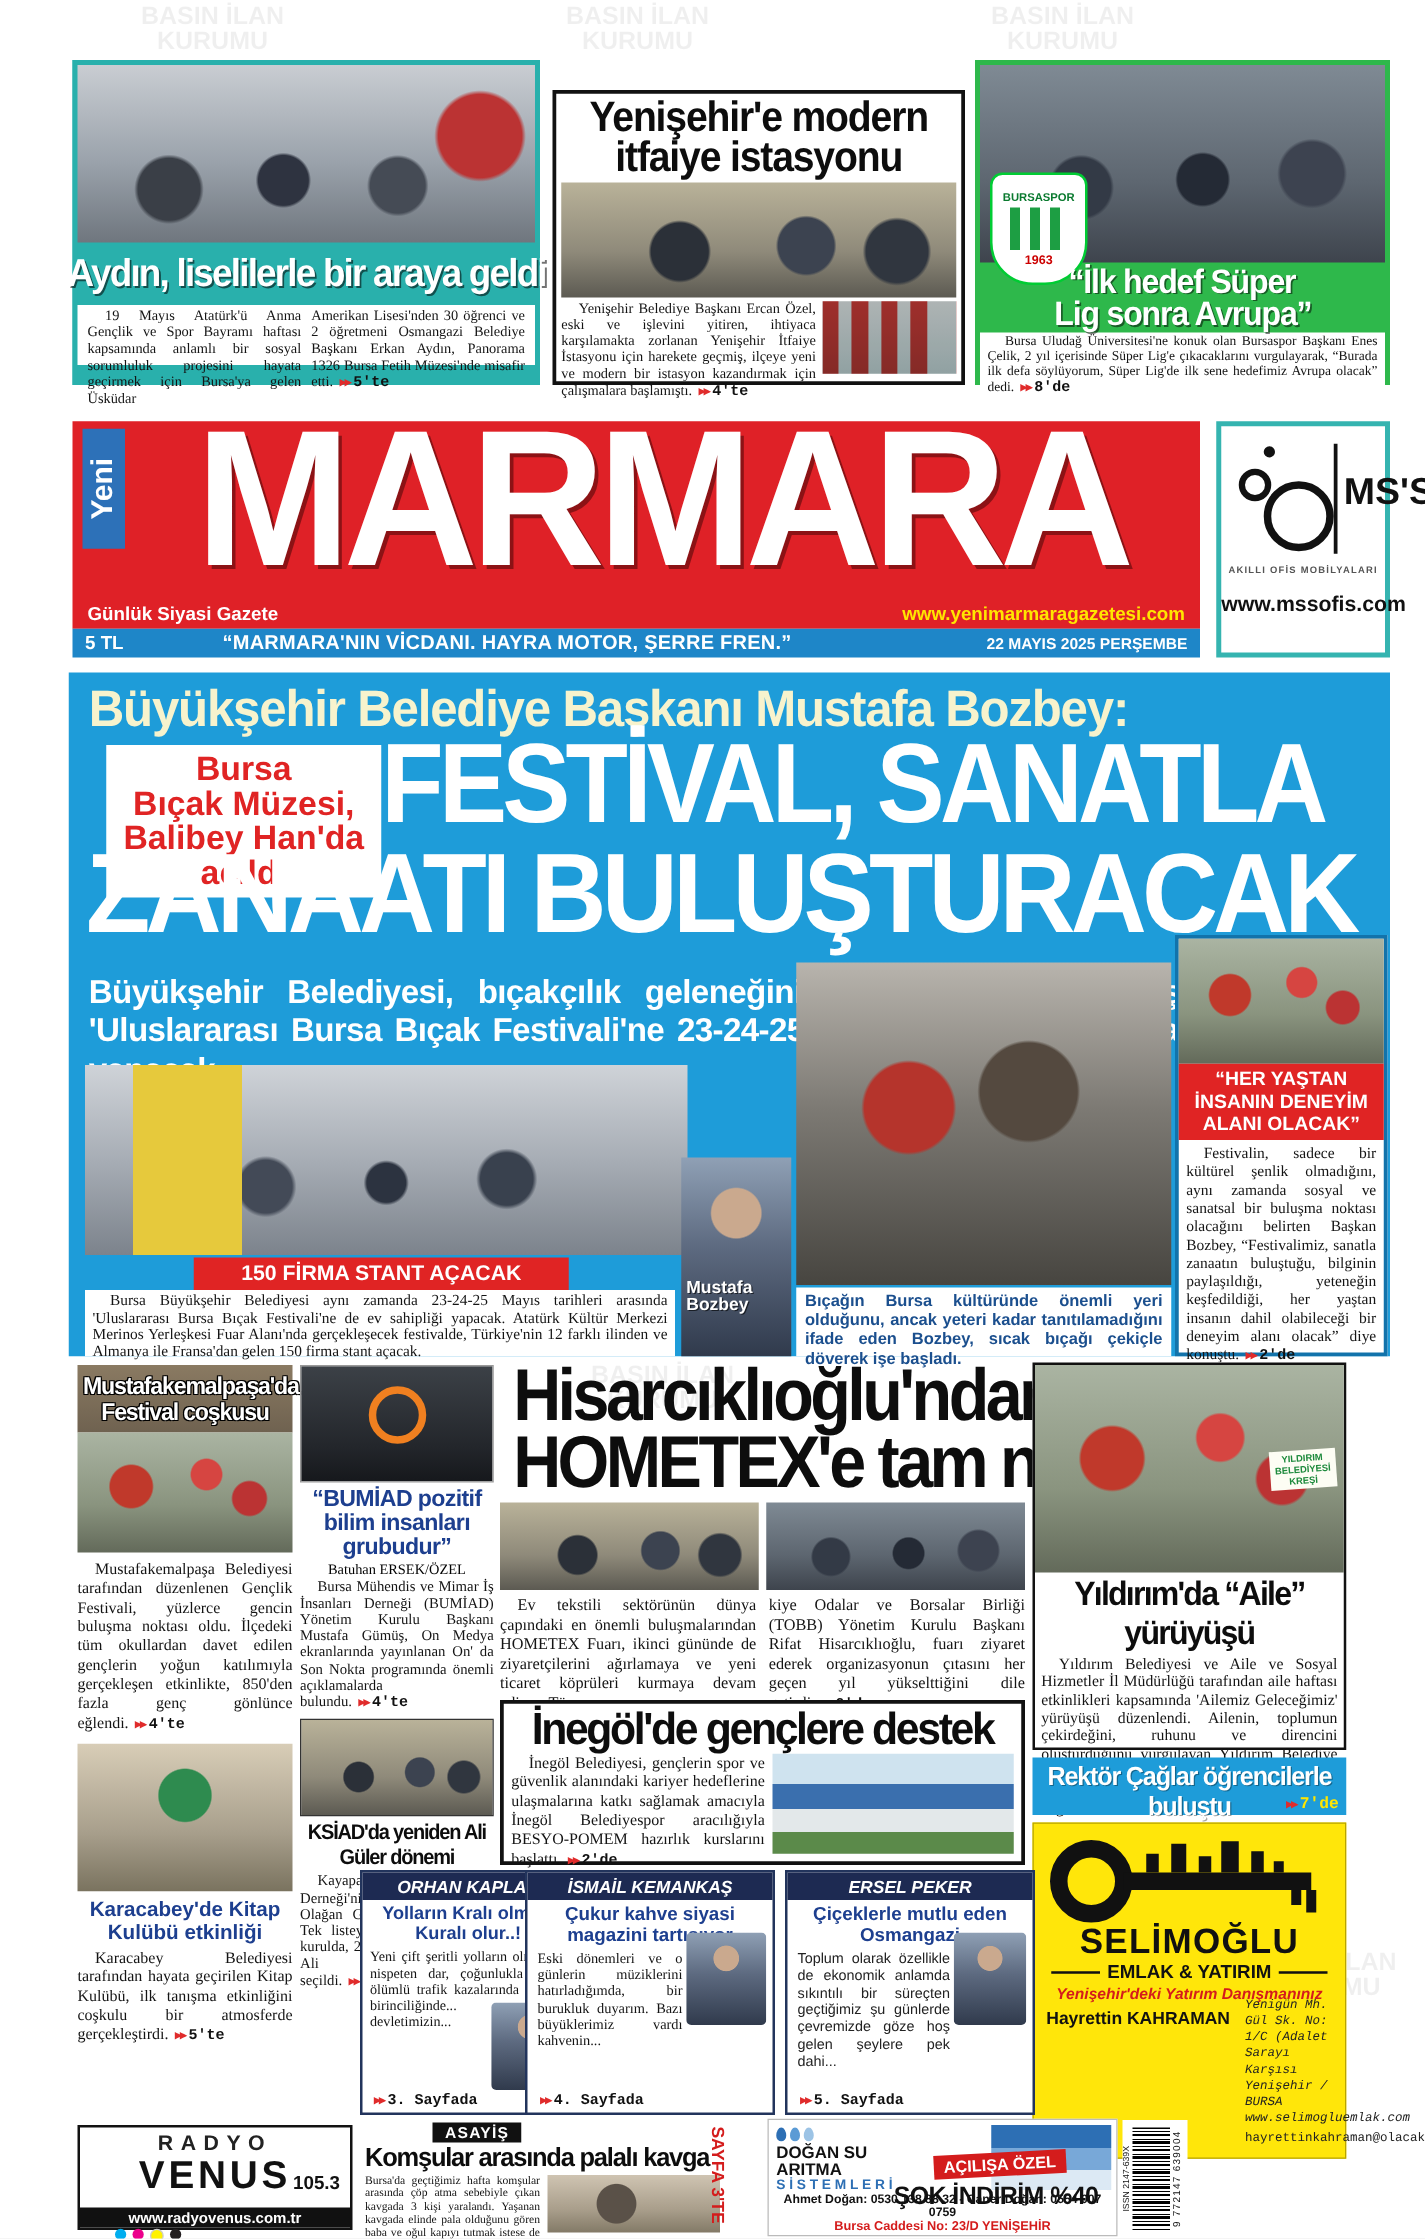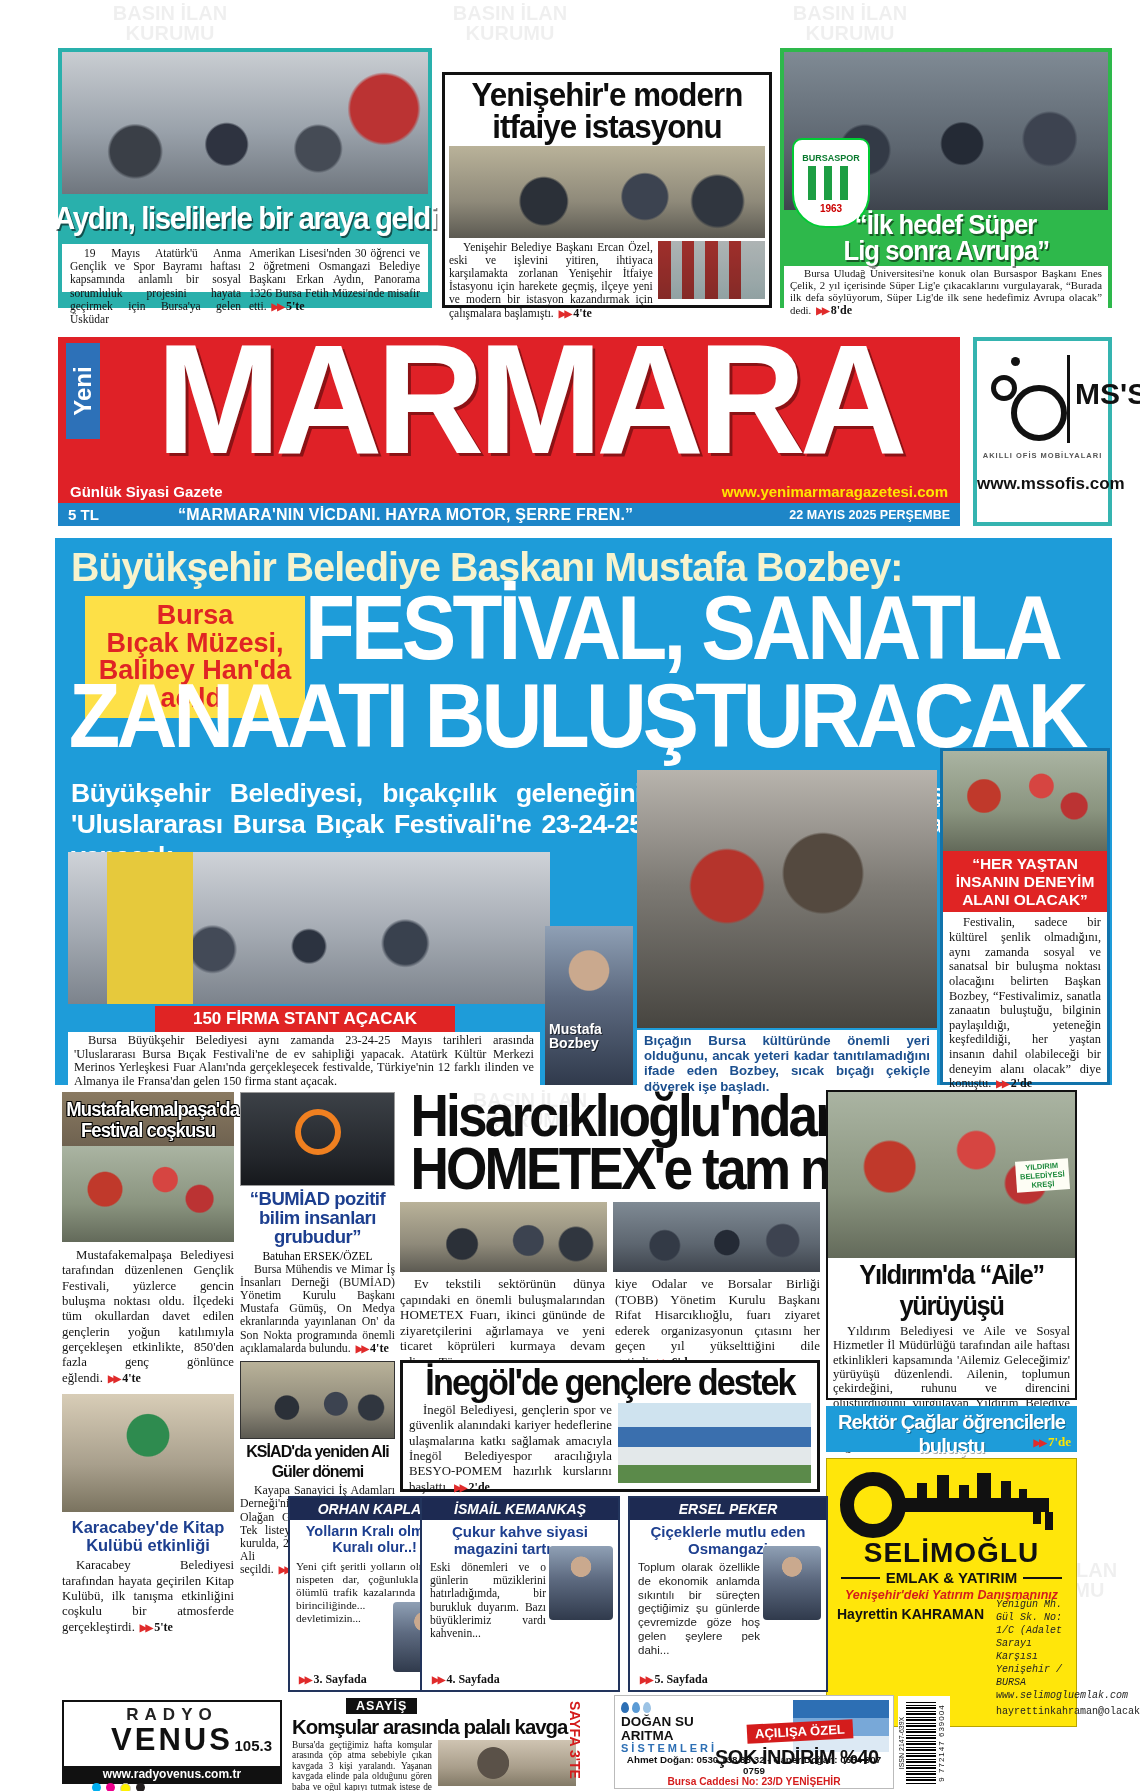--- a/index.html
+++ b/index.html
@@ -3,21 +3,21 @@
 <meta charset="utf-8">
 <style>
   html,body{margin:0;padding:0;background:#e8e8e8;}
   .page{position:relative;width:1140px;height:1791px;background:#ffffff;overflow:hidden;
         font-family:"Liberation Sans",sans-serif;}
   .abs{position:absolute;}
   .serif{font-family:"Liberation Serif",serif;}
   .body-txt{font-family:"Liberation Serif",serif;font-size:13px;line-height:1.2;text-align:justify;color:#141414;}
   .body-txt .ind{display:inline-block;width:14px;}
   .cond{letter-spacing:-1px;font-weight:bold;}
-  .pref{white-space:nowrap;font-family:Liberation Serif, serif;font-weight:bold;font-size:12px;color:#111;}
+  .pref{white-space:nowrap;font-family:Liberation Mono, monospace;font-weight:bold;font-size:12px;color:#111;}
   .pref::before{content:"▶▶";color:#e02b2b;font-size:10px;letter-spacing:-2px;margin:0 3px 0 5px;}
   .pref.yellow{color:#ffe600;}
   .wm{color:#000;opacity:.06;font-weight:bold;font-size:20px;line-height:1;text-align:center;pointer-events:none;}
   
   .ph{background:#9aa0a8;}
   .ph-crowd{background:
      radial-gradient(circle at 20% 70%, #3a3f47 0 8%, transparent 9%),
      radial-gradient(circle at 45% 65%, #2e3340 0 9%, transparent 10%),
      radial-gradient(circle at 70% 68%, #454b55 0 8%, transparent 9%),
      radial-gradient(circle at 88% 40%, #b33 0 10%, transparent 11%),
@@ -141,21 +141,21 @@
       <div style="position:absolute;left:34px;top:44px;width:44px;height:44px;border:6px solid #111;border-radius:50%;"></div>
       <div style="position:absolute;left:90px;top:14px;width:3px;height:88px;background:#111;"></div>
       <div style="position:absolute;left:98px;top:36px;font-weight:bold;font-size:30px;color:#111;">MS'S</div>
     </div>
     <div style="text-align:center;font-size:7.5px;letter-spacing:1px;color:#555;font-weight:bold;">AKILLI OFİS MOBİLYALARI</div>
     <div style="text-align:center;font-size:17px;font-weight:bold;color:#111;margin-top:14px;">www.mssofis.com</div>
   </div>
 
   <div class="abs" style="left:55px;top:538px;width:1057px;height:547px;background:#1e9cd9;">
     <div class="cond" style="position:absolute;left:16px;top:6px;font-size:41px;color:#f7f3cd;transform:scaleX(.96);transform-origin:left;white-space:nowrap;">Büyükşehir Belediye Başkanı Mustafa Bozbey:</div>
-    <div style="position:absolute;left:30px;top:58px;width:216px;background:#fde047;text-align:center;padding:6px 2px;line-height:1.02;">
+    <div style="position:absolute;left:30px;top:58px;width:216px;background:#ffffff;text-align:center;padding:6px 2px;line-height:1.02;">
       <div style="color:#e02424;font-weight:bold;font-size:27px;">Bursa</div>
       <div style="color:#e02424;font-weight:bold;font-size:27px;">Bıçak Müzesi,</div>
       <div style="color:#e02424;font-weight:bold;font-size:27px;">Balibey Han'da</div>
       <div style="color:#e02424;font-weight:bold;font-size:27px;">açıldı</div>
     </div>
     <div class="cond" style="position:absolute;left:250px;top:44px;font-size:86px;color:#fff;letter-spacing:-4px;line-height:1;transform:scale(.95,1.05);transform-origin:left top;white-space:nowrap;">FESTİVAL, SANATLA</div>
     <div class="cond" style="position:absolute;left:12px;top:132px;width:1040px;text-align:center;font-size:86px;color:#fff;letter-spacing:-4px;line-height:1;transform:scale(.98,1.05);transform-origin:left top;white-space:nowrap;">ZANAATI BULUŞTURACAK</div>
     <div style="position:absolute;left:16px;top:240px;width:1024px;color:#fff;font-weight:bold;font-size:26.5px;line-height:1.18;text-align:justify;letter-spacing:-.5px;">Büyükşehir Belediyesi, bıçakçılık geleneğini uluslararası alana taşıyacak olan 'Uluslararası Bursa Bıçak Festivali'ne 23-24-25 Mayıs tarihleri arasında ev sahipliği yapacak.</div>
 
     <div class="ph ph-ribbon" style="position:absolute;left:13px;top:314px;width:482px;height:152px;"></div>

